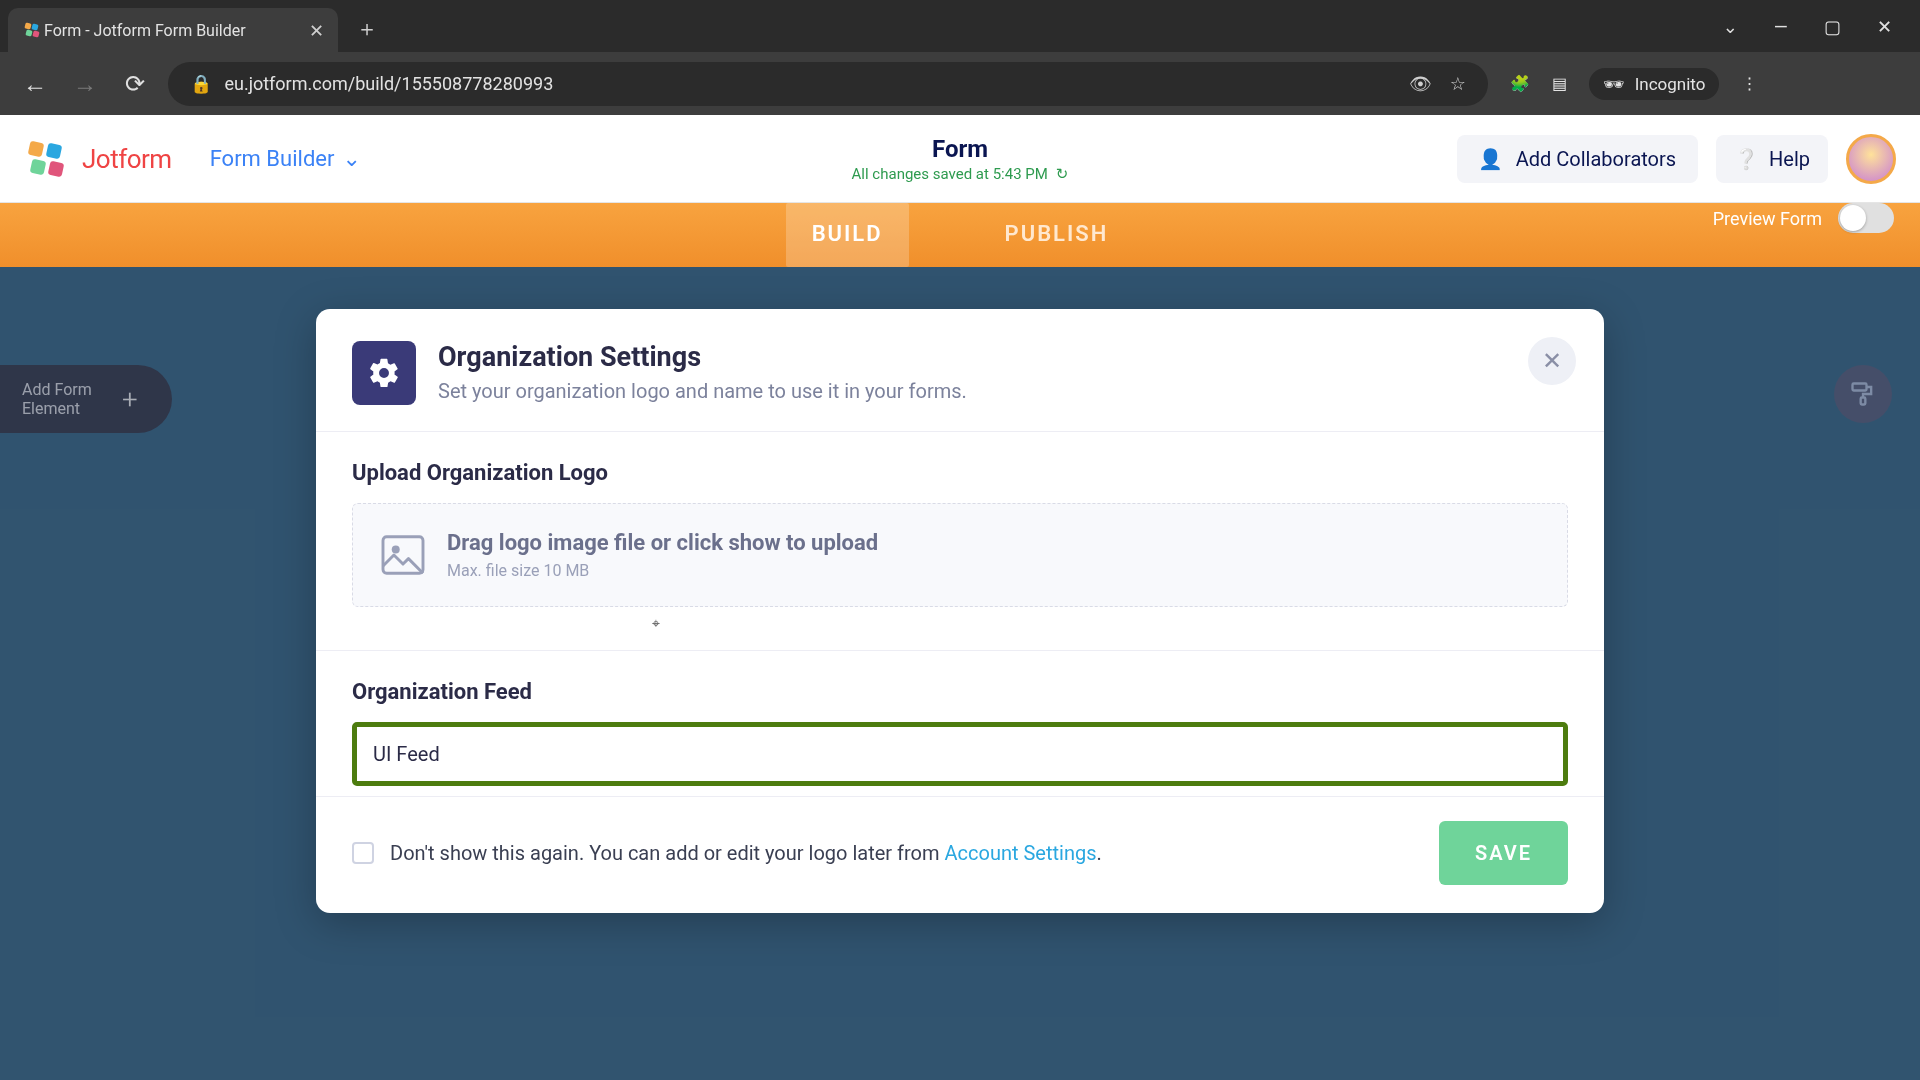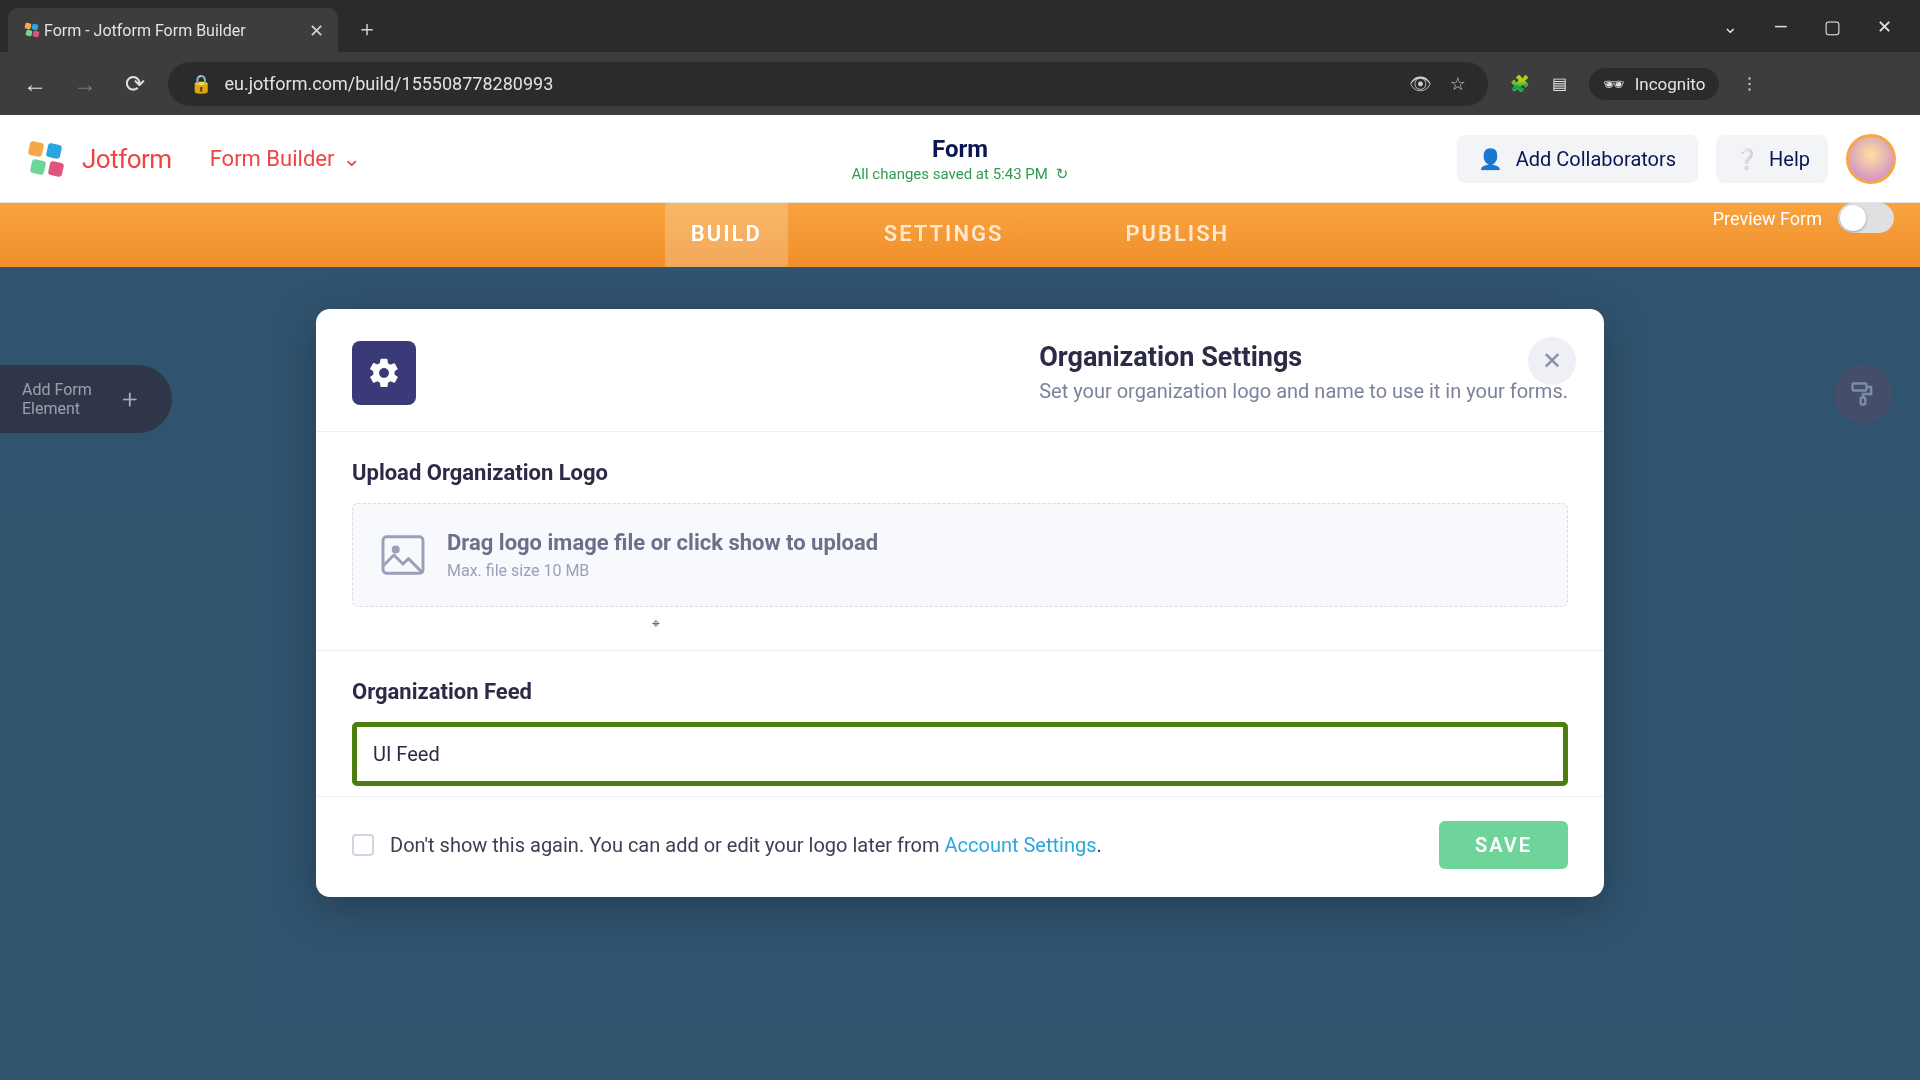--- a/index.html
+++ b/index.html
@@ -24,21 +24,21 @@
 .addr-right { margin-left: auto; display:flex; gap: 18px; align-items:center; color:#cfcfcf; }
 .toolbar-right { display:flex; align-items:center; gap: 22px; color:#e3e3e3; margin-left:6px;}
 .toolbar-right .incog-badge { display:flex; align-items:center; gap:10px; background:#2b2b2b; padding:6px 14px; border-radius:22px; font-size:17px;}
 
 
 .app { position: relative; height: calc(1080px - 115px); background: #3c6f8f; }
 .app-header { height: 88px; background: #fff; display:flex; align-items:center; padding: 0 24px; border-bottom: 1px solid #e5e5e5;}
 .logo-wrap { display:flex; align-items:center; gap:14px; }
 .logo-mark { width:44px; height:44px; display:flex; align-items:center; justify-content:center; }
 .logo-text { font-size: 26px; font-weight: 400; color:#ef4444; letter-spacing: -0.5px; }
-.builder-dd { margin-left: 38px; display:flex; align-items:flex-start; gap:8px; color:#ef4444; font-size:22px; cursor:pointer; }
+.builder-dd { margin-left: 38px; display:flex; align-items:flex-start; gap:8px; color:#3b82f6; font-size:22px; cursor:pointer; }
 .center-col { position:absolute; left:50%; transform:translateX(-50%); top:0; height:88px; display:flex; flex-direction:column; align-items:center; justify-content:center; }
 .form-title { font-size:24px; font-weight:700; color:#0a1551; }
 .save-msg { font-size:15px; color:#2e9b4f; margin-top:2px; display:flex; align-items:center; gap:8px;}
 .header-right { margin-left:auto; display:flex; align-items:center; gap:18px; }
 .collab-btn { display:flex; align-items:center; gap:12px; background:#f3f4f8; border-radius: 8px; padding: 12px 22px; font-size:20px; color:#0a1551; cursor:pointer; }
 .help-btn { display:flex; align-items:center; gap:10px; font-size:20px; color:#0a1551; cursor:pointer; padding: 12px 18px; background:#f3f4f8; border-radius:8px;}
 .user-avatar { width:50px; height:50px; border-radius:50%; border: 3px solid #f4a949; background: radial-gradient(circle at 50% 40%, #ffe29a, #c77bd6); cursor:pointer;}
 
 .tabs-bar { height: 64px; background: linear-gradient(#f8a33f,#f08f2b); display:flex; justify-content:center; gap: 70px; position:relative;}
 .tabs-bar .tab-btn { font-size: 22px; letter-spacing: 2px; color: #ffe8cf; cursor:pointer; padding: 18px 26px; font-weight:600;}
@@ -49,41 +49,41 @@
 
 .canvas-area { position:relative; height: calc(100% - 88px - 64px); background:#3c6f8f; }
 .add-element-pill { position:absolute; left:0; top:98px; background:#3a3f52; color:#e7e8ee; border-radius: 0 36px 36px 0; padding: 14px 22px 14px 22px; display:flex; align-items:center; gap:18px; cursor:pointer; font-size:16px; line-height:1.2;}
 .add-element-pill .plus-circ { width:40px; height:40px; font-size:26px; display:flex; align-items:center; justify-content:center; color:#fff;}
 .paint-fab { position:absolute; right:28px; top:98px; width:58px; height:58px; border-radius:50%; background:#5e6785; display:flex; align-items:center; justify-content:center; cursor:pointer; }
 
 .dim-overlay { position:absolute; inset:0; background: rgba(30,40,60,0.38); }
 
 
 .modal { position:absolute; left:50%; top:42px; transform:translateX(-50%); width: 1288px; background:#fff; border-radius:14px; box-shadow: 0 10px 40px rgba(0,0,0,0.25); overflow:hidden; }
-.modal-head { display:flex; align-items:flex-start; gap:22px; padding: 32px 36px 26px 36px; border-bottom:1px solid #ededf4; position:relative;justify-content:space-between;}
+.modal-head { display:flex; align-items:flex-start; gap:22px; padding: 32px 36px 26px 36px; border-bottom:1px solid #ededf4; position:relative;}
 .modal-head .gear-box { width:64px; height:64px; background:#3a3a78; border-radius:8px; display:flex; align-items:center; justify-content:center; }
 .modal-head h2 { font-size:27px; font-weight:700; color:#2b2b47; margin-bottom:6px;}
 .modal-head p { font-size:20px; color:#7c829c; }
 .modal-close { position:absolute; right:28px; top:28px; width:48px; height:48px; border-radius:50%; background:#eef0f6; display:flex; align-items:center; justify-content:center; cursor:pointer; color:#8a8fa6; font-size:24px;}
 
 .modal-body { padding: 28px 36px 10px 36px; }
 .section-label { font-size:22px; font-weight:700; color:#2b2b47; margin-bottom: 18px; }
 .upload-area { border:1px dashed #d9dbe6; background:#f8f9fc; border-radius:6px; padding: 26px 28px; display:flex; align-items:center; gap:22px; cursor:pointer; margin-bottom:8px;}
 .img-icon { width:44px; height:40px; color:#9aa0b8; }
 .upload-text h3 { font-size:22px; font-weight:700; color:#6b708c; margin-bottom:6px;}
 .upload-text p { font-size:16px; color:#9aa0b8; }
 .cursor-spot { font-size:14px; color:#555; padding-left:300px; margin-bottom: 18px; user-select:none;}
 .divider { height:1px; background:#ededf4; margin: 8px -36px 28px -36px; }
 .org-input { width:100%; border:5px solid #4d7c0f; border-radius:5px; padding: 15px 16px; font-size:20px; color:#2b2b47; outline:none;}
 
 .modal-foot { border-top:1px solid #ededf4; padding: 24px 36px 28px 36px; display:flex; align-items:center; gap:16px; }
 .chk { width:22px; height:22px; border:2px solid #cfd3e2; border-radius:4px; cursor:pointer; flex-shrink:0;}
 .foot-text { font-size:20px; color:#3a3f52; }
 .foot-text a { color:#2aa7e0; text-decoration:none; cursor:pointer;}
-.save-btn { margin-left:auto; background:#6fd49a; color:#fff; font-size:20px; letter-spacing:2px; font-weight:600; padding: 12px 36px; border-radius:6px; cursor:pointer; border:none;}
+.save-btn { margin-left:auto; background:#6fd49a; color:#fff; font-size:20px; letter-spacing:2px; font-weight:600; padding: 20px 36px; border-radius:6px; cursor:pointer; border:none;}
 
 svg { display:block; }
 </style>
 </head>
 <body>
 
 <div class="browser-chrome">
   <div class="tab-strip">
     <div class="tab">
       <span class="favicon">
@@ -161,21 +161,20 @@
       <div class="help-btn">
         <span>❔</span>
         <span>Help</span>
       </div>
       <div class="user-avatar"></div>
     </div>
   </div>
 
   <div class="tabs-bar">
     <div class="tab-btn active">BUILD</div>
-    <div class="tab-btn">SETTINGS</div>
     <div class="tab-btn">PUBLISH</div>
     <div class="preview-wrap">
       <span>Preview Form</span>
       <div class="toggle">
           <div class="knob"></div>
         </div>
     </div>
   </div>
 
   <div class="canvas-area">

